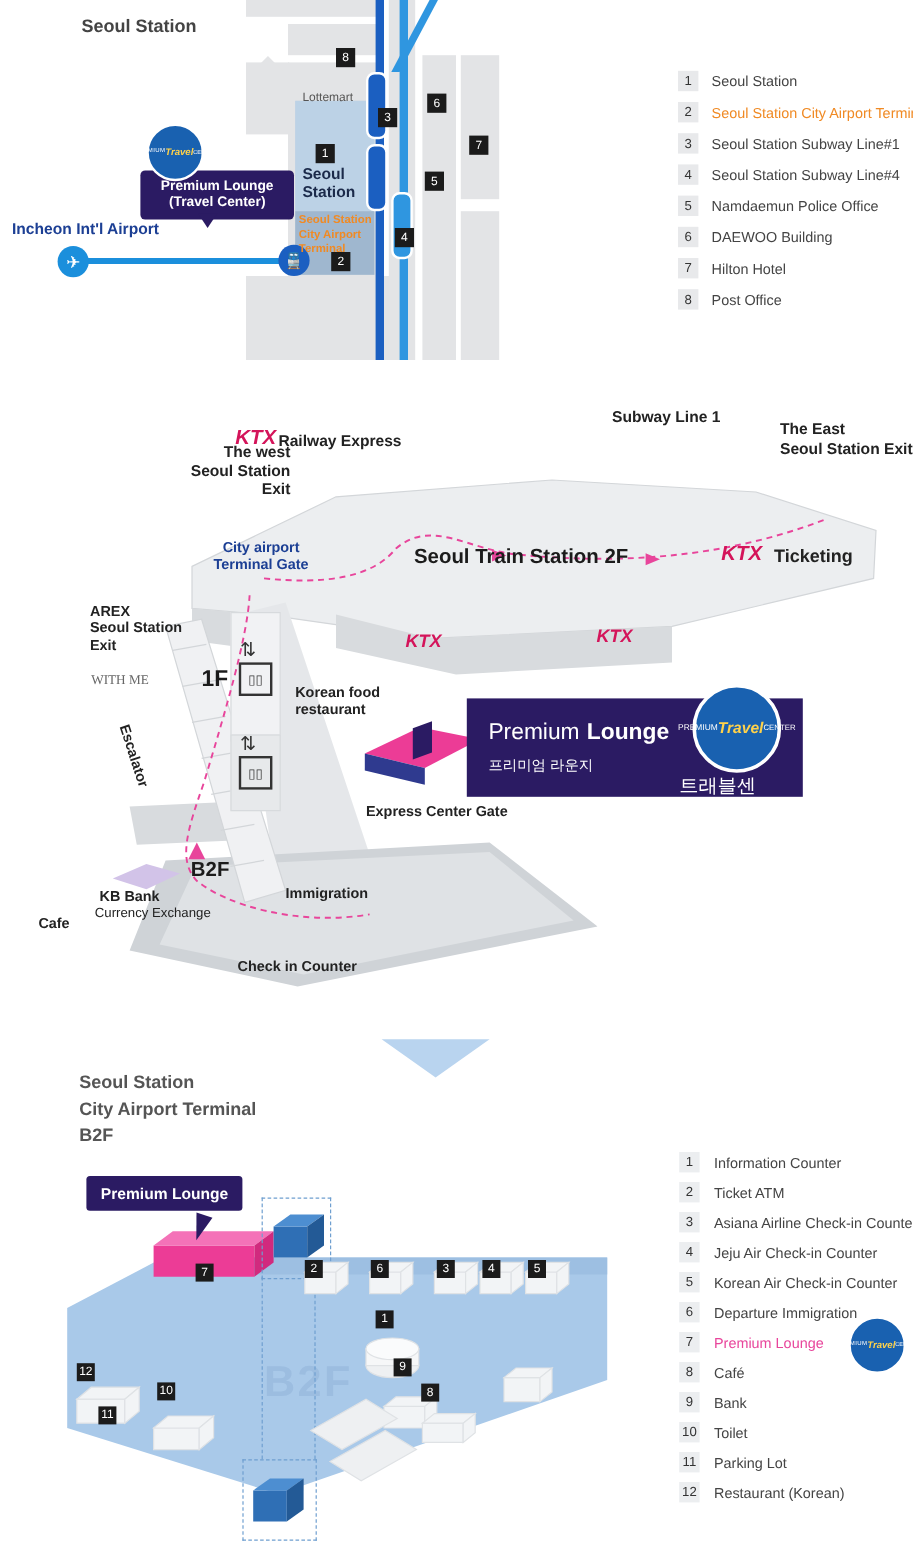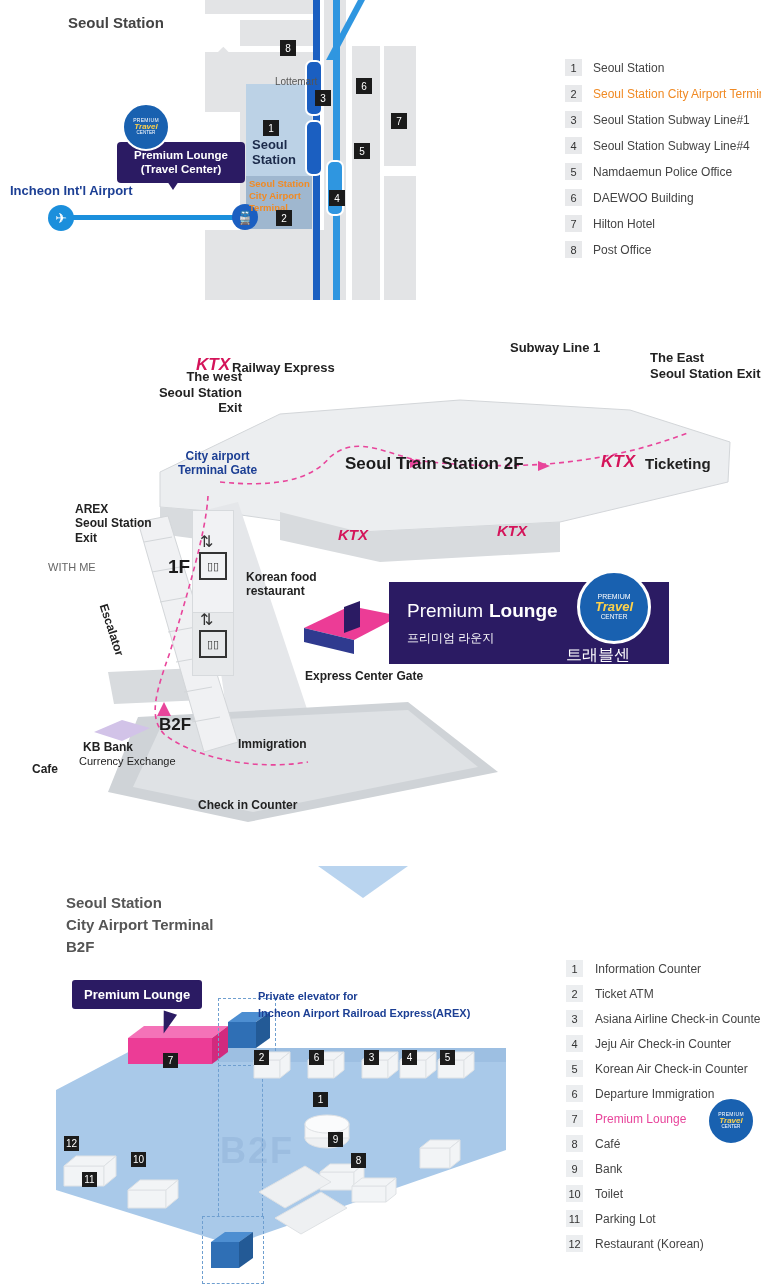--- a/index.html
+++ b/index.html
@@ -37,21 +37,21 @@
     font-family:"Liberation Sans", sans-serif;
   }
 
   
   .callout1{
     position:absolute;background:#2b1b63;color:#fff;border-radius:4px;
     padding:6px 9px;font-size:11.5px;line-height:1.25;font-weight:bold;text-align:center;
   }
   .badge-circle{
     position:absolute;border-radius:50%;background:#1961b0;
-    display:flex;flex-direction:column;align-items:center;justify-content:center;
+    display:flex;flex-direction:row;align-items:center;justify-content:center;
     color:#fff;text-align:center;line-height:1.05;
   }
   .badge-circle .b1{font-size:5px;letter-spacing:.3px;}
   .badge-circle .b2{font-size:8px;font-weight:bold;color:#ffd24a;font-style:italic;}
   .badge-circle .b3{font-size:4.6px;}
 
   
   #sec2{position:absolute;left:0;top:312px;width:761px;height:530px;}
   .s2txt{position:absolute;font-size:12px;color:#222;font-weight:bold;line-height:1.2;}
   .s2txt.blue{color:#1c3f94;}
@@ -112,21 +112,21 @@
   <div class="abs" style="left:305px;top:60px;width:14px;height:52px;border:2px solid #fff;border-radius:7px;background:#1b5fc1;"></div>
   <div class="abs" style="left:305px;top:120px;width:14px;height:52px;border:2px solid #fff;border-radius:7px;background:#1b5fc1;"></div>
   <div class="abs" style="left:326px;top:160px;width:14px;height:52px;border:2px solid #fff;border-radius:7px;background:#2f96e0;"></div>
 
   <div class="abs" style="left:58px;top:215px;width:190px;height:5px;background:#1b8fdc;"></div>
   <div class="abs" style="left:48px;top:205px;width:26px;height:26px;border-radius:50%;background:#1b8fdc;display:flex;align-items:center;justify-content:center;color:#fff;font-size:14px;">✈</div>
   <div class="abs" style="left:232px;top:204px;width:26px;height:26px;border-radius:50%;background:#1b5fc1;display:flex;align-items:center;justify-content:center;color:#fff;font-size:13px;">🚆</div>
 
   <div class="abs" style="left:10px;top:183px;font-size:13px;font-weight:bold;color:#1c3f94;">Incheon Int'l Airport</div>
 
-  <div class="abs" style="left:252px;top:76px;font-size:10px;color:#555;margin-left:23px;">Lottemart</div>
+  <div class="abs" style="left:252px;top:76px;font-size:10px;color:#555;">Lottemart</div>
   <div class="abs" style="left:252px;top:138px;font-size:13px;font-weight:bold;color:#1b2a4a;line-height:1.15;white-space:pre-line;">Seoul
 Station</div>
   <div class="abs" style="left:249px;top:178px;font-size:9.5px;font-weight:bold;color:#f08a24;line-height:1.25;white-space:pre-line;">Seoul Station
 City Airport
 Terminal</div>
 
   <div class="callout1" style="left:117px;top:142px;width:110px;white-space:pre-line;"><span>Premium Lounge
 (Travel Center)</span></div>
   <div class="abs" style="left:165px;top:178px;width:0;height:0;border-left:8px solid transparent;border-right:8px solid transparent;border-top:12px solid #2b1b63;"></div>
   <div class="badge-circle" style="left:122px;top:103px;width:44px;height:44px;border:2px solid #fff;">
@@ -246,21 +246,21 @@
   <div class="ktx" style="left:601px;top:140px;">KTX</div>
   <div class="s2txt" style="left:645px;top:143px;font-size:15px;">Ticketing</div>
   <div class="ktx" style="left:338px;top:214px;font-size:15px;">KTX</div>
   <div class="ktx" style="left:497px;top:210px;font-size:15px;">KTX</div>
 
   <div class="s2txt blue" style="left:178px;top:137px;white-space:pre-line;text-align:center;">City airport
 Terminal Gate</div>
   <div class="s2txt" style="left:55px;top:190px;white-space:pre-line;margin-left:20px;">AREX
 Seoul Station
 Exit</div>
-  <div class="abs" style="left:48px;top:249px;font-size:11px;color:#666;">WITH ME</div>
+  <div class="abs" style="left:76px;top:249px;font-size:11px;color:#666;font-family:Liberation Serif, serif;">WITH ME</div>
   <div class="s2big" style="left:168px;top:244px;font-size:19px;">1F</div>
   <div class="s2big" style="left:159px;top:403px;font-size:17px;">B2F</div>
   <div class="abs" style="left:110px;top:290px;font-size:12px;font-weight:bold;color:#222;transform:rotate(72deg);transform-origin:left top;">Escalator</div>
   <div class="s2txt" style="left:246px;top:258px;white-space:pre-line;">Korean food
 restaurant</div>
   <div class="s2txt" style="left:305px;top:357px;">Express Center Gate</div>
   <div class="s2txt" style="left:83px;top:428px;">KB Bank</div>
   <div class="abs" style="left:79px;top:443px;font-size:11px;font-weight:normal;color:#222;">Currency Exchange</div>
   <div class="s2txt" style="left:32px;top:450px;">Cafe</div>
   <div class="s2txt" style="left:238px;top:425px;">Immigration</div>
@@ -375,22 +375,20 @@
   <svg class="abs" style="left:245px;top:292px;" width="140" height="110">
     <g fill="#eef0f2" stroke="#dfe2e5">
       <polygon points="14,40 60,14 86,30 40,56"></polygon>
       <polygon points="30,66 76,40 102,56 56,82"></polygon>
     </g>
   </svg>
 
   <div class="pl-tag" style="left:72px;top:120px;">Premium Lounge</div>
   <div class="abs" style="left:160px;top:152px;width:0;height:0;border-left:7px solid transparent;border-right:7px solid transparent;border-top:22px solid #2b1b63;transform:rotate(18deg);"></div>
 
-  <div class="abs" style="left:258px;top:128px;font-size:11px;font-weight:bold;color:#1c3f94;line-height:1.5;white-space:pre-line;">Private elevator for
-Incheon Airport Railroad Express(AREX)</div>
 
   <div class="mk3" style="left:163px;top:193px;">7</div>
   <div class="mk3" style="left:254px;top:190px;">2</div>
   <div class="mk3" style="left:309px;top:190px;">6</div>
   <div class="mk3" style="left:364px;top:190px;">3</div>
   <div class="mk3" style="left:402px;top:190px;">4</div>
   <div class="mk3" style="left:440px;top:190px;">5</div>
   <div class="mk3" style="left:313px;top:232px;">1</div>
   <div class="mk3" style="left:328px;top:272px;">9</div>
   <div class="mk3" style="left:351px;top:293px;">8</div>

